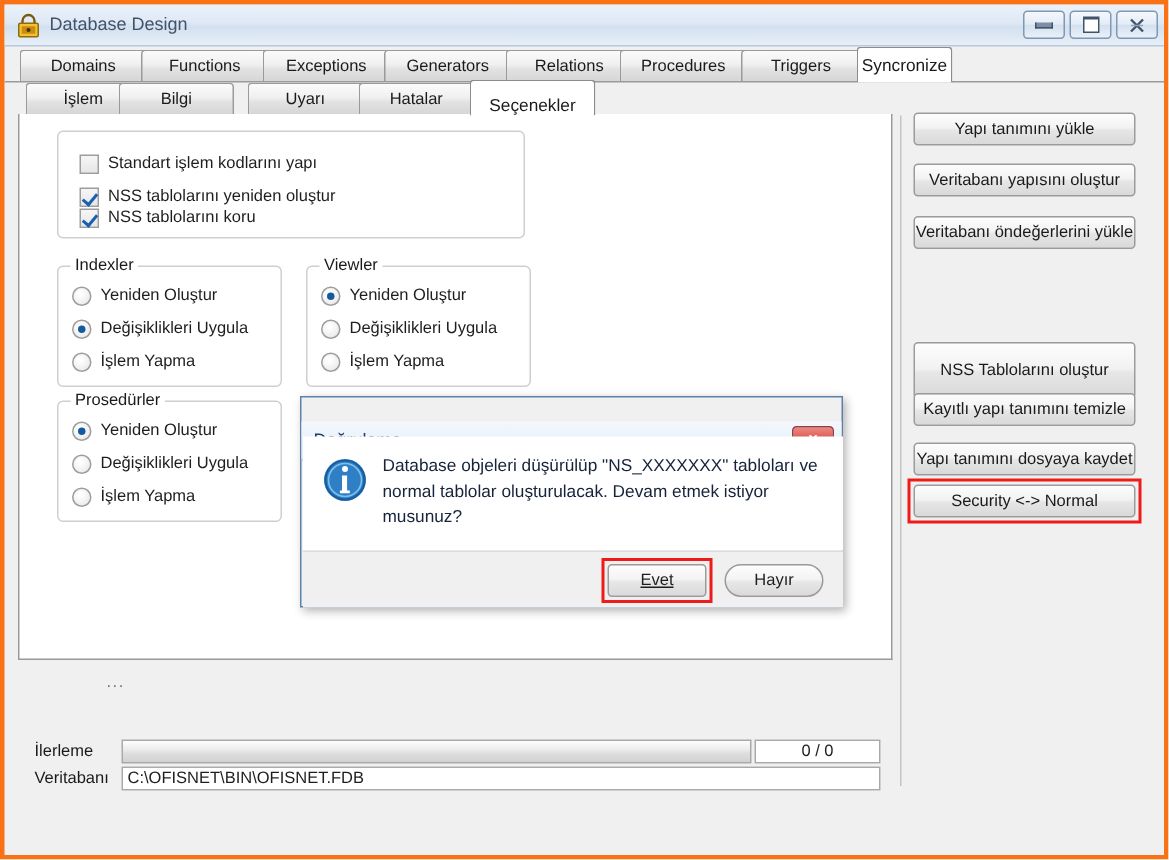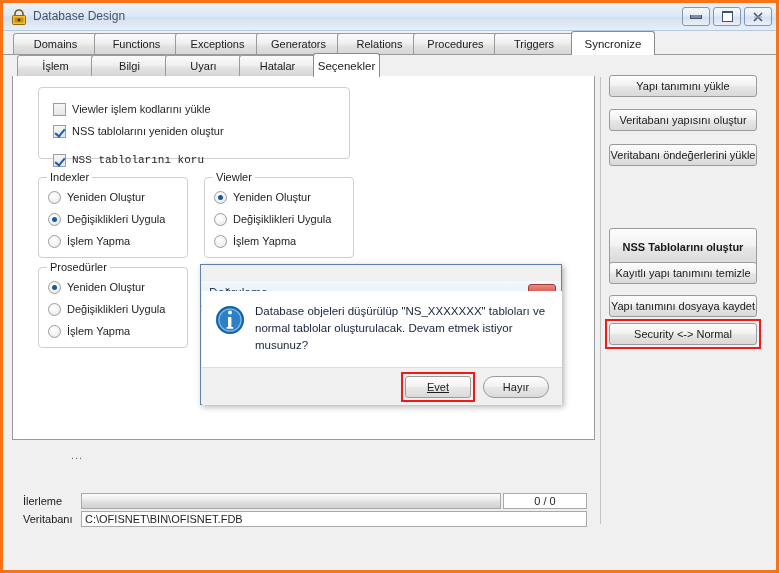--- a/index.html
+++ b/index.html
@@ -429,57 +429,57 @@
       </div>
       <div class="tab" style="left: 334px; width: 85px;">
         <span>Relations</span>
       </div>
       <div class="tab" style="left: 410px; width: 85px;">
         <span>Procedures</span>
       </div>
       <div class="tab" style="left: 491px; width: 80px;">
         <span>Triggers</span>
       </div>
-      <div class="tab active" style="left: 568px; width: 84px;">
+      <div class="tab active" style="left: 568px; width: 64px;">
         <span>Syncronize</span>
       </div>
     </div>
   <div class="tabline" style="top:51px;"></div>
 
   <div class="tabrow tabrow-2" id="tabrow2">
       <div class="tab" style="left: 14px; width: 77px;">
         <span>İşlem</span>
       </div>
-      <div class="tab" style="left: 88px; width: 77px;">
+      <div class="tab" style="left: 76px; width: 77px;">
         <span>Bilgi</span>
       </div>
       <div class="tab" style="left: 162px; width: 77px;">
         <span>Uyarı</span>
       </div>
       <div class="tab" style="left: 236px; width: 77px;">
         <span>Hatalar</span>
       </div>
-      <div class="tab active" style="left: 310px; width: 67px;">
+      <div class="tab active" style="left: 310px; width: 84px; align-items: flex-end;">
         <span>Seçenekler</span>
       </div>
     </div>
   <div class="tabline" style="top:73px; left:9px; width:583px;"></div>
 
   <div class="content">
 
     <div class="groupbox" id="ckgroup" style="left:25px; top:11px; width:312px; height:72px;">
         <div class="ck-row" style="left: 14px; top: 13px;">
           <span class="cbox"></span>
-          <span>Viewler işlem kodlarını yükle</span>
+          <span>Standart işlem kodlarını yapı</span>
         </div>
         <div class="ck-row" style="left: 14px; top: 35px;">
           <span class="cbox on"></span>
           <span>NSS tablolarını yeniden oluştur</span>
         </div>
-        <div class="ck-row" style="left: 14px; top: 64px; font-family: Liberation Mono, monospace;">
+        <div class="ck-row" style="left: 14px; top: 49px;">
           <span class="cbox on"></span>
           <span>NSS tablolarını koru</span>
         </div>
       </div>
 
     <div class="groupbox" id="grp0" style="left:25px; top:101px; width:150px; height:81px;">
         <div class="gb-title">Indexler</div>
         <div class="rd-row" style="left: 9px; top: 11px;">
           <span class="radio"></span>
           <span>Yeniden Oluştur</span>
@@ -530,21 +530,21 @@
   <div id="sidebtns">
       <div class="btn" style="left: 606px; top: 72px; width: 148px; height: 22px;">
         <span>Yapı tanımını yükle</span>
       </div>
       <div class="btn" style="left: 606px; top: 106px; width: 148px; height: 22px;">
         <span>Veritabanı yapısını oluştur</span>
       </div>
       <div class="btn" style="left: 606px; top: 141px; width: 148px; height: 22px;">
         <span>Veritabanı öndeğerlerini yükle</span>
       </div>
-      <div class="btn" style="left: 606px; top: 225px; width: 148px; height: 38px; font-weight: bold;">
+      <div class="btn" style="left: 606px; top: 225px; width: 148px; height: 38px;">
         <span>NSS Tablolarını oluştur</span>
       </div>
       <div class="btn" style="left: 606px; top: 259px; width: 148px; height: 22px;">
         <span>Kayıtlı yapı tanımını temizle</span>
       </div>
       <div class="btn" style="left: 606px; top: 292px; width: 148px; height: 22px;">
         <span>Yapı tanımını dosyaya kaydet</span>
       </div>
       <div class="btn" style="left: 606px; top: 320px; width: 148px; height: 22px;">
         <span>Security &lt;-&gt; Normal</span>

